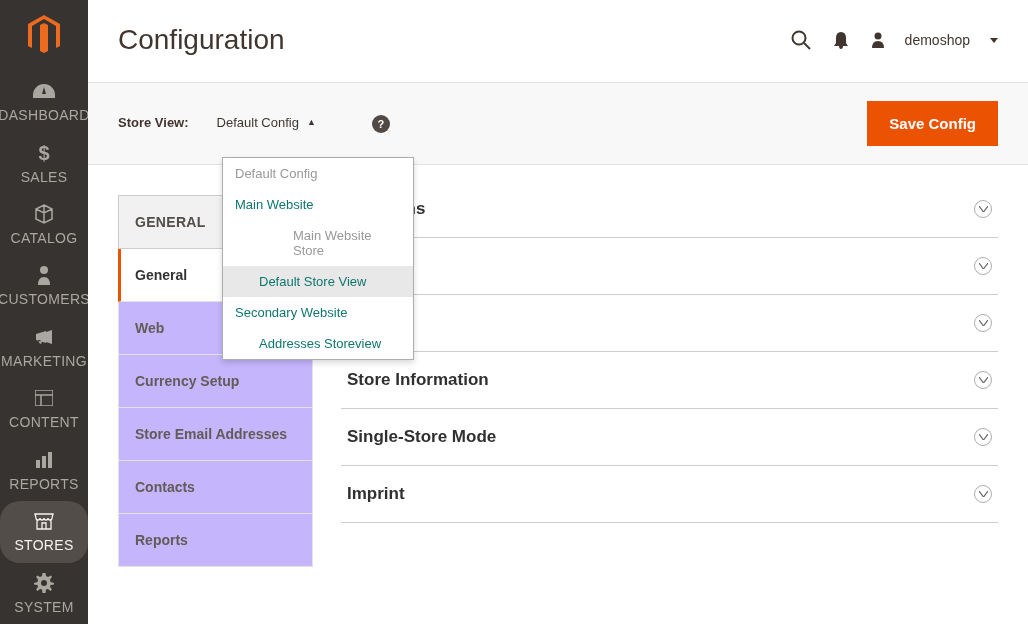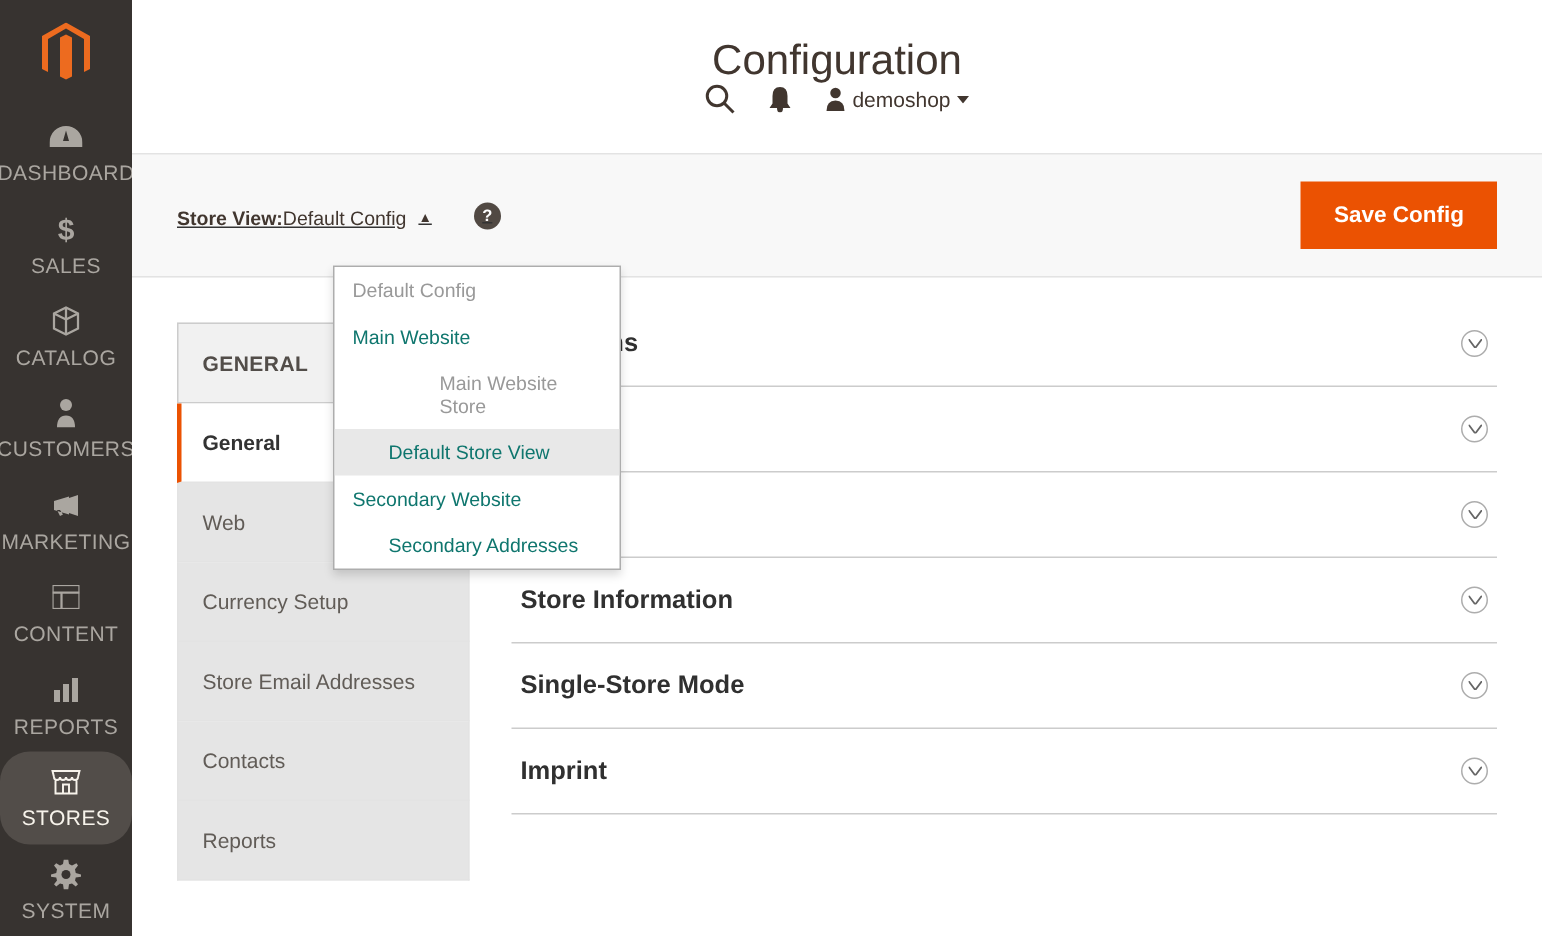--- a/index.html
+++ b/index.html
@@ -13,29 +13,29 @@
     .sidebar-logo svg { width: 36px; height: 40px; }
     .sidebar-item { display: flex; flex-direction: column; align-items: center; justify-content: center; height: 65px; cursor: pointer; color: #aaa6a0; }
     .sidebar-item.active { background: #524d49; color: #f7f3eb; border-radius: 20px; }
     .sidebar-icon { height: 22px; display: flex; align-items: center; justify-content: center; }
     .sidebar-label { font-size: 14px; margin-top: 5px; letter-spacing: 0.3px; }
     
     
     .main { flex: 1; display: flex; flex-direction: column; overflow: hidden; background: #fff; }
     
     
-    .header { display: flex; align-items: center; justify-content: center; padding: 24px 30px 10px 30px; flex-direction: column; }
+    .header { display: flex; align-items: center; justify-content: space-between; padding: 24px 30px 10px 30px; }
     .page-title { font-size: 28px; font-weight: 400; color: #41362f; }
     .header-actions { display: flex; align-items: center; gap: 22px; }
     .header-icon { cursor: pointer; display: flex; align-items: center; }
-    .user-menu { display: flex; align-items: center; gap: 4px; cursor: pointer; color: #41362f; font-size: 14px; }
+    .user-menu { display: flex; align-items: center; gap: 20px; cursor: pointer; color: #41362f; font-size: 14px; }
     
     
     .toolbar { display: flex; align-items: center; justify-content: space-between; padding: 18px 30px; background: #f8f8f8; border-top: 1px solid #e3e3e3; border-bottom: 1px solid #e3e3e3; position: relative; margin-top: 16px; }
-    .store-view-wrap { display: flex; align-items: flex-end; gap: 0; position: relative; text-decoration: underline; }
+    .store-view-wrap { display: flex; align-items: flex-start; gap: 28px; position: relative; }
     .store-view-label { font-size: 13px; font-weight: 600; color: #41362f; }
     .store-view-switcher { display: flex; align-items: center; gap: 8px; cursor: pointer; font-size: 13px; color: #41362f; }
     .switcher-caret { font-size: 9px; }
     .tooltip-icon { width: 18px; height: 18px; background: #514943; color: #fff; border-radius: 50%; display: flex; align-items: center; justify-content: center; font-size: 11px; font-weight: bold; cursor: pointer; margin-left: 28px; }
     .save-button { background: #eb5202; color: #fff; border: none; padding: 14px 22px; font-size: 15px; cursor: pointer; font-weight: 600; }
     
     
     .store-dropdown { position: absolute; top: 42px; left: 104px; width: 192px; background: #fff; border: 1px solid #adadad; box-shadow: 0 3px 6px rgba(0,0,0,0.15); z-index: 100; }
     .dropdown-scroll { max-height: 242px; overflow-y: scroll; }
     .dropdown-item { padding: 8px 12px; font-size: 13px; cursor: pointer; color: #0f766e; }
@@ -46,21 +46,21 @@
     .dropdown-scroll::-webkit-scrollbar { width: 12px; }
     .dropdown-scroll::-webkit-scrollbar-track { background: #f0f0f0; }
     .dropdown-scroll::-webkit-scrollbar-thumb { background: #c7c7c7; }
     
     
     .content { flex: 1; display: flex; overflow: hidden; padding: 30px 30px 0 30px; gap: 0; }
     
     
     .config-tabs { width: 195px; flex-shrink: 0; }
     .tab-group-header { background: #f1f1f1; border: 1px solid #ccc; padding: 18px 16px; font-weight: 600; font-size: 14px; color: #524d49; letter-spacing: 0.3px; }
-    .tab-item { border: 1px solid #e3e3e3; border-top: none; padding: 18px 16px; font-size: 14px; color: #615c57; cursor: pointer; background: #e5e5e5; }
+    .tab-item { border: 1px solid #e3e3e3; border-top: none; padding: 18px 16px; font-size: 14px; color: #615c57; cursor: pointer; background: #c4b5fd; font-weight: bold; }
     .tab-item.active { background: #fff; border-left: 3px solid #eb5202; padding-left: 14px; color: #333; font-weight: 600; border-right: 1px solid #fff; }
     
     
     .config-sections { flex: 1; padding-left: 28px; }
     .section { border-bottom: 1px solid #ccc; padding: 18px 6px; display: flex; align-items: center; justify-content: space-between; cursor: pointer; }
     .section:first-child { padding-top: 4px; }
     .section-title { font-size: 17px; font-weight: 600; color: #303030; }
     .section-caret { width: 18px; height: 18px; border: 1px solid #adadad; border-radius: 50%; display: flex; align-items: center; justify-content: center; }
     .section-caret svg { width: 9px; height: 6px; }
   </style>
@@ -194,21 +194,21 @@
         </div>
         <span class="tooltip-icon">?</span>
 
         <div class="store-dropdown">
           <div class="dropdown-scroll">
             <div class="dropdown-item disabled">Default Config</div>
             <div class="dropdown-item">Main Website</div>
             <div class="dropdown-item indent-1">Main Website Store</div>
             <div class="dropdown-item indent-2 highlighted">Default Store View</div>
             <div class="dropdown-item">Secondary Website</div>
-            <div class="dropdown-item indent-2">Secondary Addresses</div>
+            <div class="dropdown-item indent-2">Addresses Storeview</div>
           </div>
         </div>
       </div>
       <button class="save-button">Save Config</button>
     </div>
 
     <div class="content">
 
       <div class="config-tabs">
         <div class="tab-group-header">GENERAL</div>

